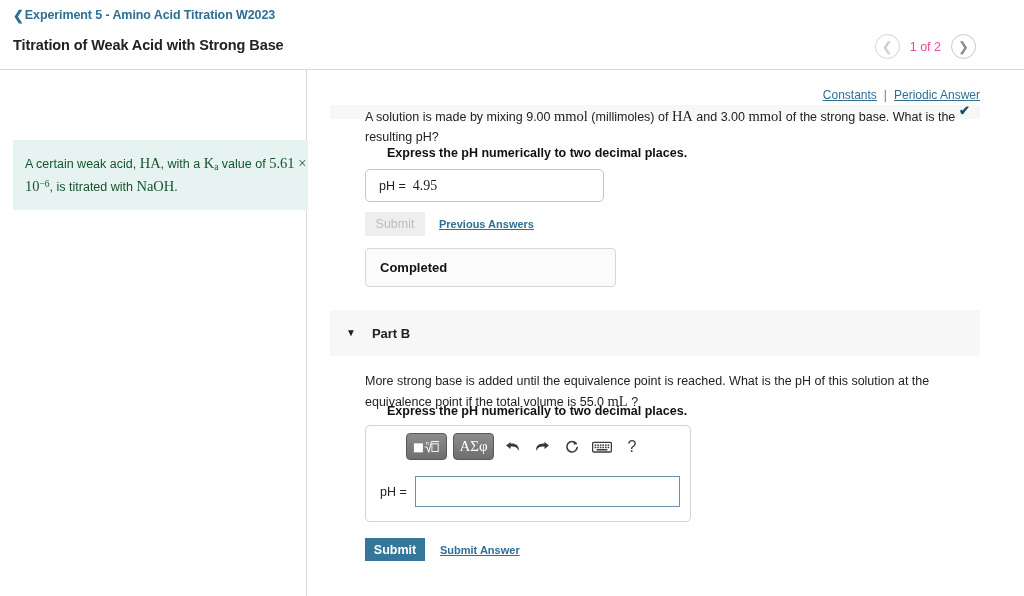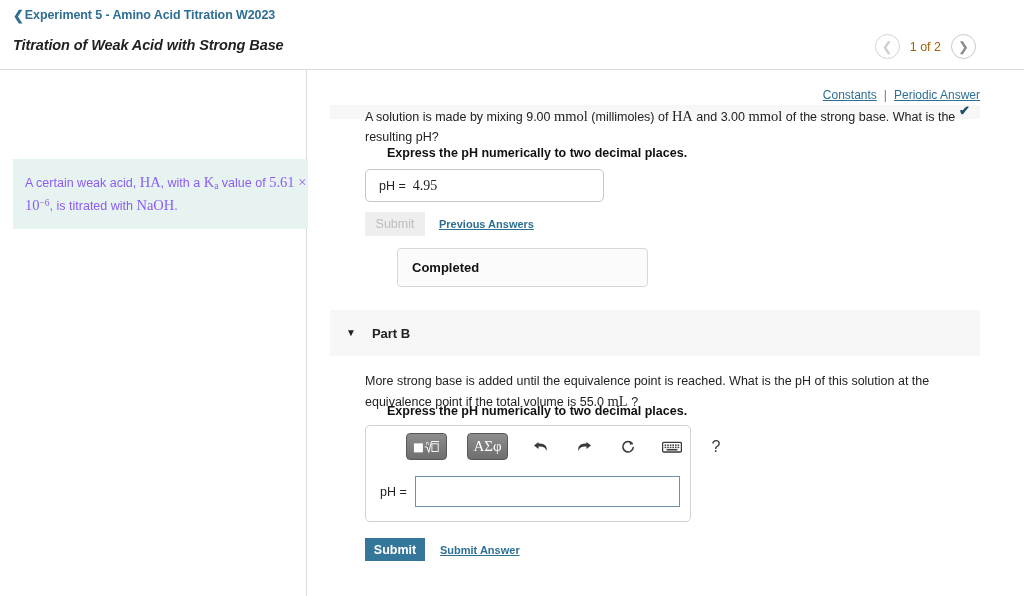--- a/index.html
+++ b/index.html
@@ -44,21 +44,20 @@
     line-height: 1;
     font-weight: bold;
   }
   #assignment-title {
     position: absolute;
     left: 13px; top: 37px;
     font-size: 14.5px;
     font-weight: bold;
     color: #222222;
     letter-spacing: -0.1px;
-    font-style: italic;
   }
   #pager {
     position: absolute;
     right: 48px; top: 34px;
     display: flex;
     align-items: center;
     gap: 10px;
   }
   .pager-btn {
     width: 25px; height: 25px;
@@ -68,42 +67,42 @@
     display: flex;
     align-items: center;
     justify-content: center;
     font-size: 13px;
     color: #cfcfcf;
     box-sizing: border-box;
     cursor: pointer;
     line-height: 1;
   }
   .pager-btn.active { color: #8a8a8a; border-color: #c8c8c8; }
-  #pager-label { font-size: 12.5px; color: #a16207; }
+  #pager-label { font-size: 12.5px; color: #ec4899; }
 
   
   #left-panel {
     position: absolute;
     left: 0; top: 70px;
     width: 307px;
     height: 526px;
     background: #ffffff;
     border-right: 1px solid #dadada;
     box-sizing: border-box;
   }
   #problem-statement {
     position: absolute;
-    left: 13px; top: 89px;
+    left: 13px; top: 70px;
     width: 309px;
     background: #e7f3f1;
     padding: 12px 12px 13px 12px;
     box-sizing: border-box;
     font-size: 12.5px;
     line-height: 1.55;
-    color: #8b5cf6;
+    color: #14532d;
   }
   .mathvar { font-family: "Liberation Serif", serif; font-size: 14.5px; }
   .sub { font-size: 9.5px; vertical-align: -0.22em; }
   .sup { font-size: 9.5px; vertical-align: 0.45em; }
 
   
   #right-panel {
     position: absolute;
     left: 308px; top: 70px;
     width: 716px;
@@ -232,40 +231,39 @@
     border: 1px solid #d7d7d7;
     border-radius: 4px;
     background: #fbfbfb;
     box-sizing: border-box;
     display: flex;
     align-items: center;
     padding-left: 14px;
     font-size: 13px;
     font-weight: bold;
     color: #111111;
-    margin-left: 32px;
   }
 
   
   #math-widget {
     position: absolute;
     left: 57px; top: 355px;
     width: 326px;
     height: 97px;
     border: 1px solid #d2d2d2;
     border-radius: 5px;
     background: #ffffff;
     box-sizing: border-box;
   }
   #math-toolbar {
     position: absolute;
     left: 40px; top: 7px;
     display: flex;
     align-items: center;
-    gap: 20px;
+    gap: 6px;
   }
   .tool-btn {
     height: 27px;
     border: 1px solid #585858;
     border-radius: 4px;
     background: linear-gradient(#8d8d8d, #6e6e6e);
     display: flex;
     align-items: center;
     justify-content: center;
     color: #ffffff;

